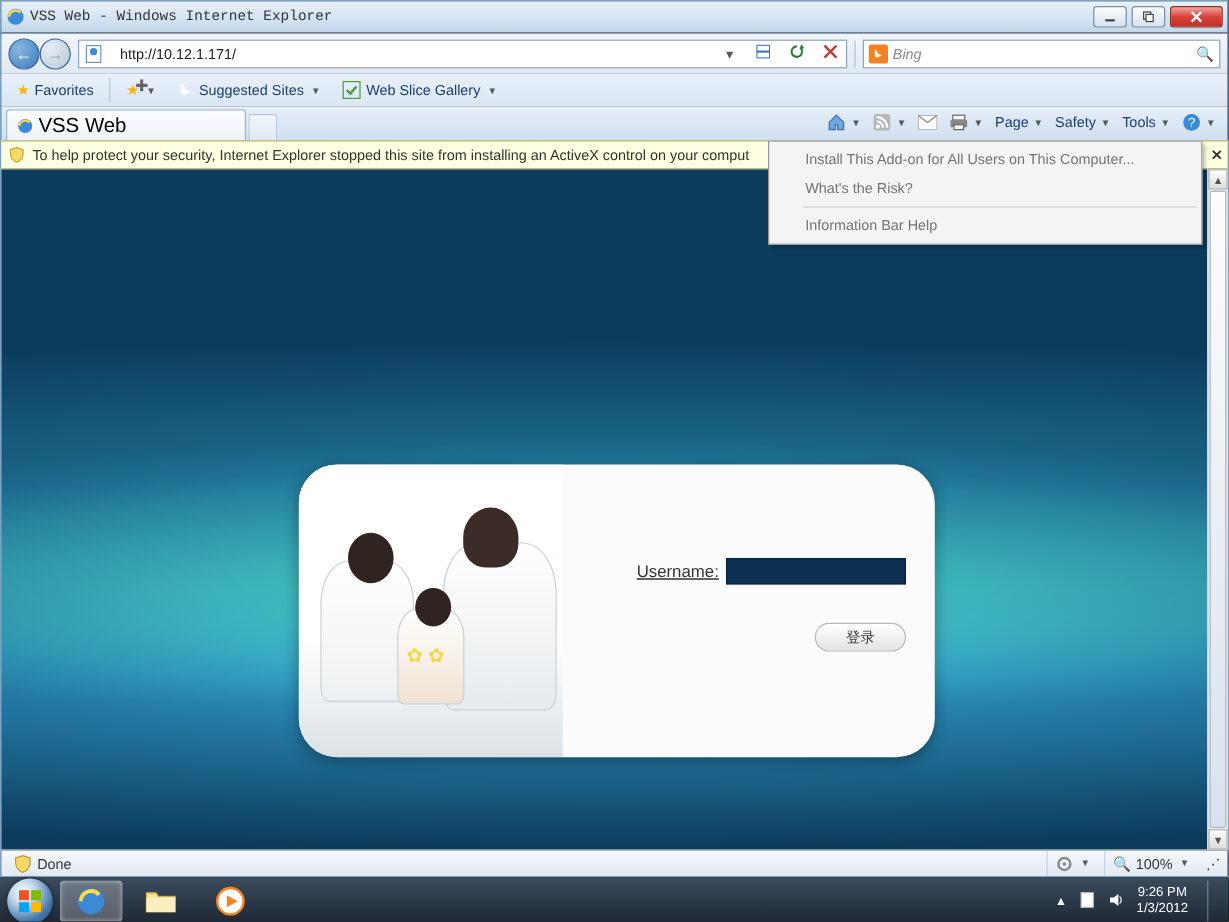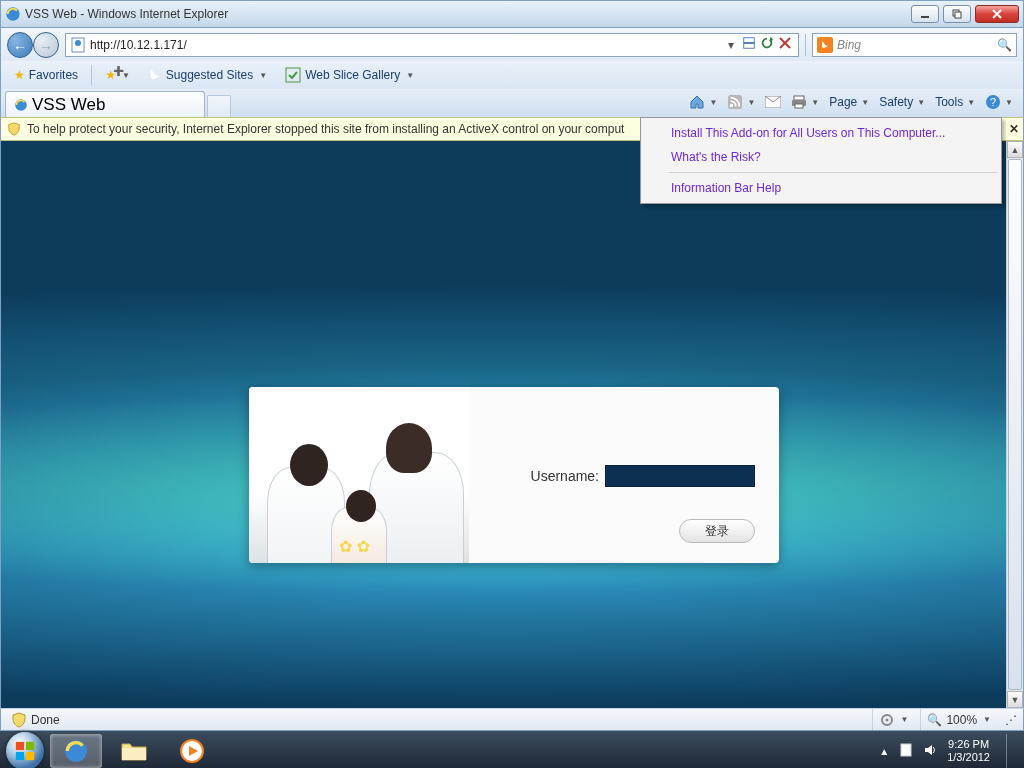--- a/index.html
+++ b/index.html
@@ -6,43 +6,43 @@
 html, body { width: 1024px; height: 768px; overflow: hidden; background: #000; }
 
 
 .titlebar {
   height: 28px;
   background: linear-gradient(#e8f1f9, #d6e5f3 50%, #c3d7ea);
   border: 1px solid #7da2c1;
   display: flex; align-items: center; padding: 0 4px; font-size: 12px;
 }
 .titlebar .ie-icon { width: 16px; height: 16px; margin-right: 4px; }
-.titlebar .title { flex: 1; color: #333; }
+.titlebar .title { flex: 1; color: #333; font-family: Liberation Mono, monospace; }
 .winbtns { display:flex; gap:4px; }
 .winbtn { width:28px; height:18px; border:1px solid #7a8fa3; border-radius:3px;
   background:linear-gradient(#fdfdfd,#d7e3ef); display:flex; align-items:center; justify-content:center; font-size:10px; cursor:default;}
 .winbtn.close { background: linear-gradient(#f7a3a0,#d8433a,#c22f25); border-color:#8a2b24; color:#fff; width:44px;}
 .winbtn.close svg line{stroke:#fff;}
 
 
 .navbar {
   height: 33px; background: linear-gradient(#f2f6fb,#dfe9f5); border-left:1px solid #7da2c1; border-right:1px solid #7da2c1;
   display:flex; align-items:center; padding:3px 6px; gap:6px;
 }
 .navbtns{display:flex;}
 .navcircle{width:26px;height:26px;border-radius:50%;background:radial-gradient(circle at 30% 30%,#89b7e0,#3b7bbd);border:1px solid #305f8f;display:flex;align-items:center;justify-content:center;color:#fff;font-size:14px;}
 .navcircle.fwd{background:radial-gradient(circle at 30% 30%,#e7eef5,#b9c7d5);color:#8aa;}
-.addr { flex:1; height:24px; border:1px solid #8aa3bb; background:#fff; display:flex; align-items:center; padding:0 4px; font-size:12px;}
+.addr { flex:1; height:24px; border:1px solid #8aa3bb; background:#fff; display:flex; align-items:center; padding:0 4px; font-size:12px;gap:10px;}
 .addr .pageicon{width:16px;height:16px;margin-right:4px;}
 .addr .url{flex:1; color:#222;}
 .addr .dd, .addr .btn{width:18px;text-align:center;color:#555;cursor:default;}
 .addr .btn.blue{color:#3a70c0;}
 .addr .btn.red{color:#c03a3a;}
 .addr-divider{width:1px;height:22px;background:#aebfd0;}
-.searchbox{width:205px;height:24px;border:1px solid #8aa3bb;background:#fff;display:flex;align-items:center;padding:0 4px;font-size:12px;color:#888;}
+.searchbox{width:298px;height:24px;border:1px solid #8aa3bb;background:#fff;display:flex;align-items:center;padding:0 4px;font-size:12px;color:#888;}
 .searchbox .bingicon{width:16px;height:16px;background:#f58220;border-radius:2px;display:flex;align-items:center;justify-content:center;margin-right:4px;}
 .searchbox .bingicon svg{width:10px;height:10px;}
 
 
 .favbar{height:28px;background:linear-gradient(#eaf1fa,#d9e6f3);border-left:1px solid #7da2c1;border-right:1px solid #7da2c1;display:flex;align-items:center;padding:0 6px;font-size:12px;gap:4px;}
 .favbtn{display:flex;align-items:center;gap:4px;padding:2px 6px;border:1px solid transparent;border-radius:2px;color:#1a3e6e;}
 .favbtn .star{color:#f5b301;}
 .favbar .sep{width:1px;height:20px;background:#b3c4d6;margin:0 2px;}
 .dd-arrow{font-size:8px;color:#555;margin-left:2px;}
 
@@ -55,40 +55,40 @@
 .cmditm{display:flex;align-items:center;gap:2px;padding:2px 4px;}
 .cmditm .ic{width:16px;height:16px;display:flex;align-items:center;justify-content:center;}
 
 
 .infobar{height:24px;background:#ffffe1;border:1px solid #c0c080;display:flex;align-items:center;padding:0 6px;font-size:12px;color:#333;position:relative;border-left:1px solid #7da2c1;border-right:1px solid #7da2c1;}
 .infobar .shield{width:14px;height:14px;margin-right:6px;}
 .infobar .xclose{position:absolute;right:4px;font-weight:bold;cursor:default;}
 
 
 .contextmenu{position:absolute;left:640px;top:117px;width:362px;background:#f4f4f4;border:1px solid #979797;box-shadow:3px 3px 3px rgba(0,0,0,.25);padding:3px 2px;font-size:12px;z-index:50;}
-.contextmenu .mi{padding:5px 10px 5px 28px;color:#6d28d9;}
+.contextmenu .mi{padding:5px 10px 5px 28px;color:#737373;}
 .contextmenu .msep{height:1px;background:#d0d0d0;margin:3px 2px 3px 26px;}
 
 
 .content-wrap{position:relative;height:567px;border-left:1px solid #7da2c1;border-right:1px solid #7da2c1;background:#fff;display:flex;}
 .pagearea{flex:1;position:relative;overflow:hidden;}
 .vscroll{width:17px;background:#e9e9e9;border-left:1px solid #cfcfcf;position:relative;}
 .vscroll .arrow{height:17px;background:linear-gradient(#fdfdfd,#dcdcdc);border:1px solid #b3b3b3;display:flex;align-items:center;justify-content:center;font-size:9px;color:#555;}
 .vscroll .thumb{position:absolute;top:18px;bottom:18px;left:1px;right:1px;background:linear-gradient(#fdfdfd,#d8e2ee);border:1px solid #a8b8ca;border-radius:2px;}
 .vscroll .arrow.bot{position:absolute;bottom:0;left:0;right:0;}
 
 .pagebg{position:absolute;inset:0;
   background:
     radial-gradient(ellipse 200% 40% at 50% 62%, rgba(94,255,195,.55), transparent 45%),
     radial-gradient(ellipse 260% 60% at 50% 70%, rgba(65,200,255,.8), transparent 50%),
     radial-gradient(ellipse 260% 40% at 50% 45%, rgba(65,220,255,.35), transparent 50%),
     linear-gradient(#0c3b5c,#0c3b5c);
 }
 
-.loginbox{position:absolute;left:248px;top:246px;width:530px;height:176px;background:#fbfbfb;border-radius:4px;box-shadow:0 3px 12px rgba(0,0,0,.35);display:flex;overflow:hidden;}
+.loginbox{position:absolute;left:248px;top:246px;width:530px;height:244px;background:#fbfbfb;border-radius:32px;box-shadow:0 3px 12px rgba(0,0,0,.35);display:flex;overflow:hidden;text-decoration:underline;}
 .loginimg{width:220px;position:relative;background:linear-gradient(to top,#dbe2e6,#fff 40%);} 
 
 .person{position:absolute;background:#e9edf0;border:1px solid #c8d0d6;}
 .p-mom{width:95px;height:140px;left:120px;top:65px;border-radius:30% 30% 10% 10%;background:linear-gradient(#fff,#e7ebee);} 
 .p-mom::before{content:"";position:absolute;width:46px;height:50px;left:16px;top:-30px;background:#3b2c28;border-radius:50% 50% 40% 40%;}
 .p-kid1{width:78px;height:118px;left:18px;top:80px;border-radius:30% 30% 10% 10%;background:linear-gradient(#fff,#eef1f3);} 
 .p-kid1::before{content:"";position:absolute;width:38px;height:42px;left:22px;top:-24px;background:#2f241f;border-radius:50%;}
 .p-kid2{width:56px;height:80px;left:82px;top:120px;border-radius:30% 30% 10% 10%;background:linear-gradient(#fff,#f0e2d3);} 
 .p-kid2::before{content:"";position:absolute;width:30px;height:32px;left:14px;top:-18px;background:#2f241f;border-radius:50%;}
 .flowers{position:absolute;left:90px;top:150px;width:34px;height:34px;}

